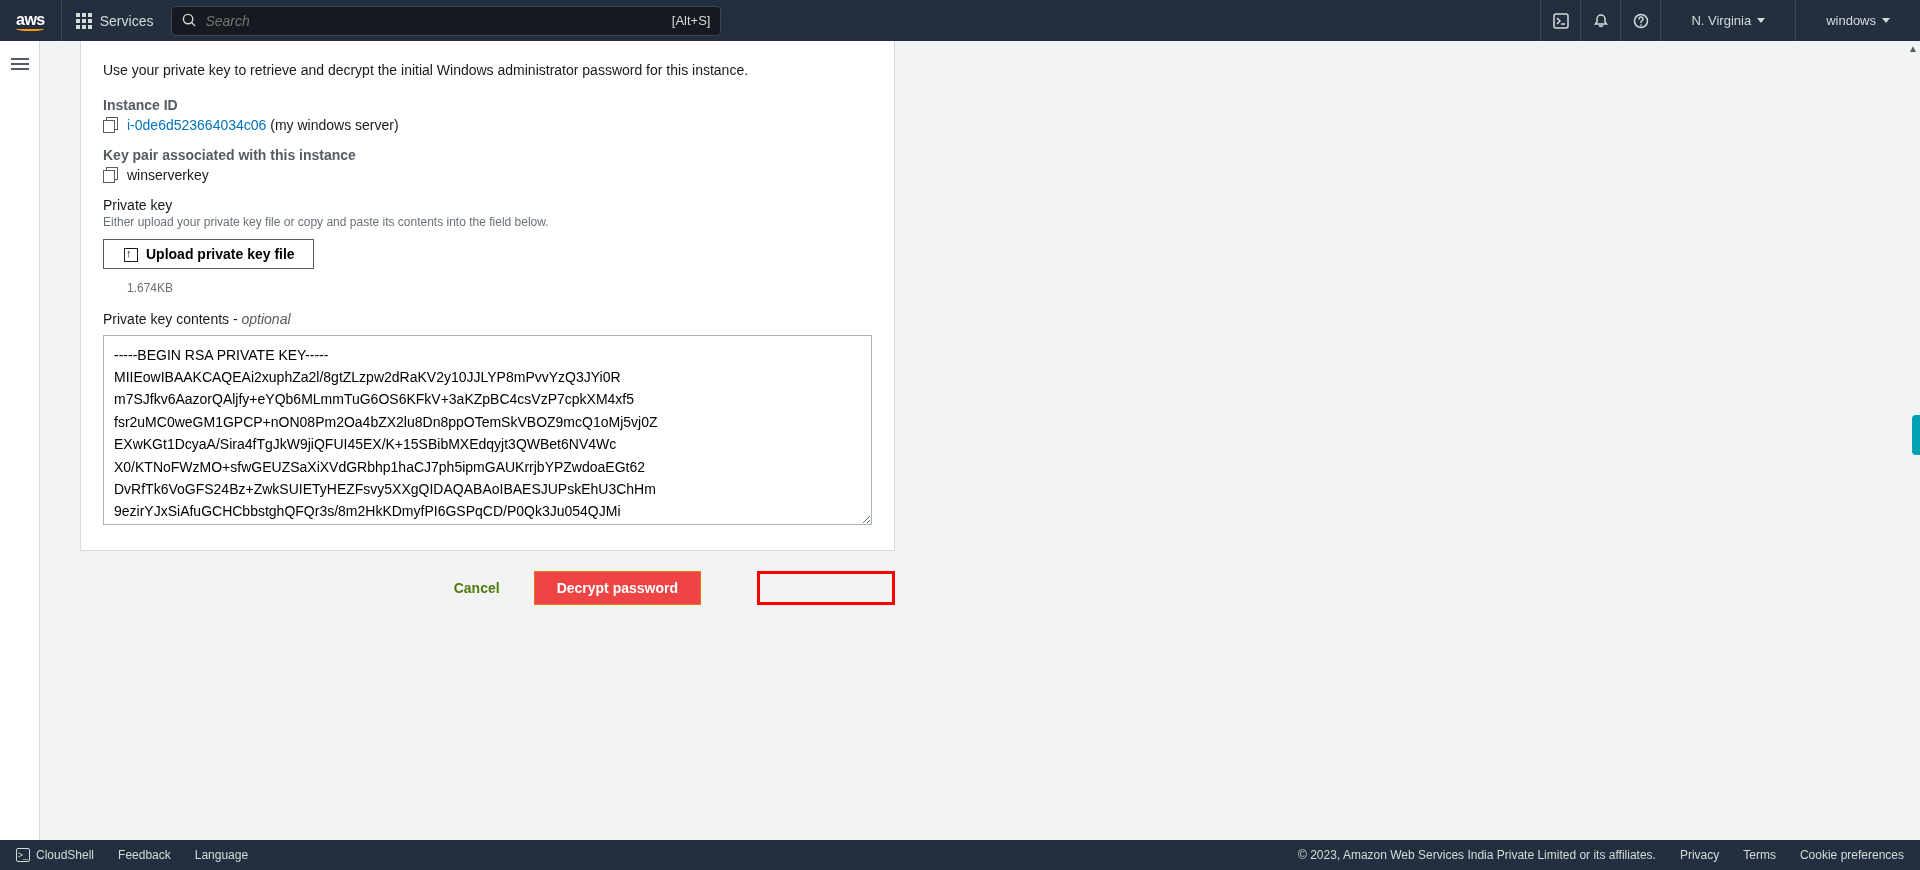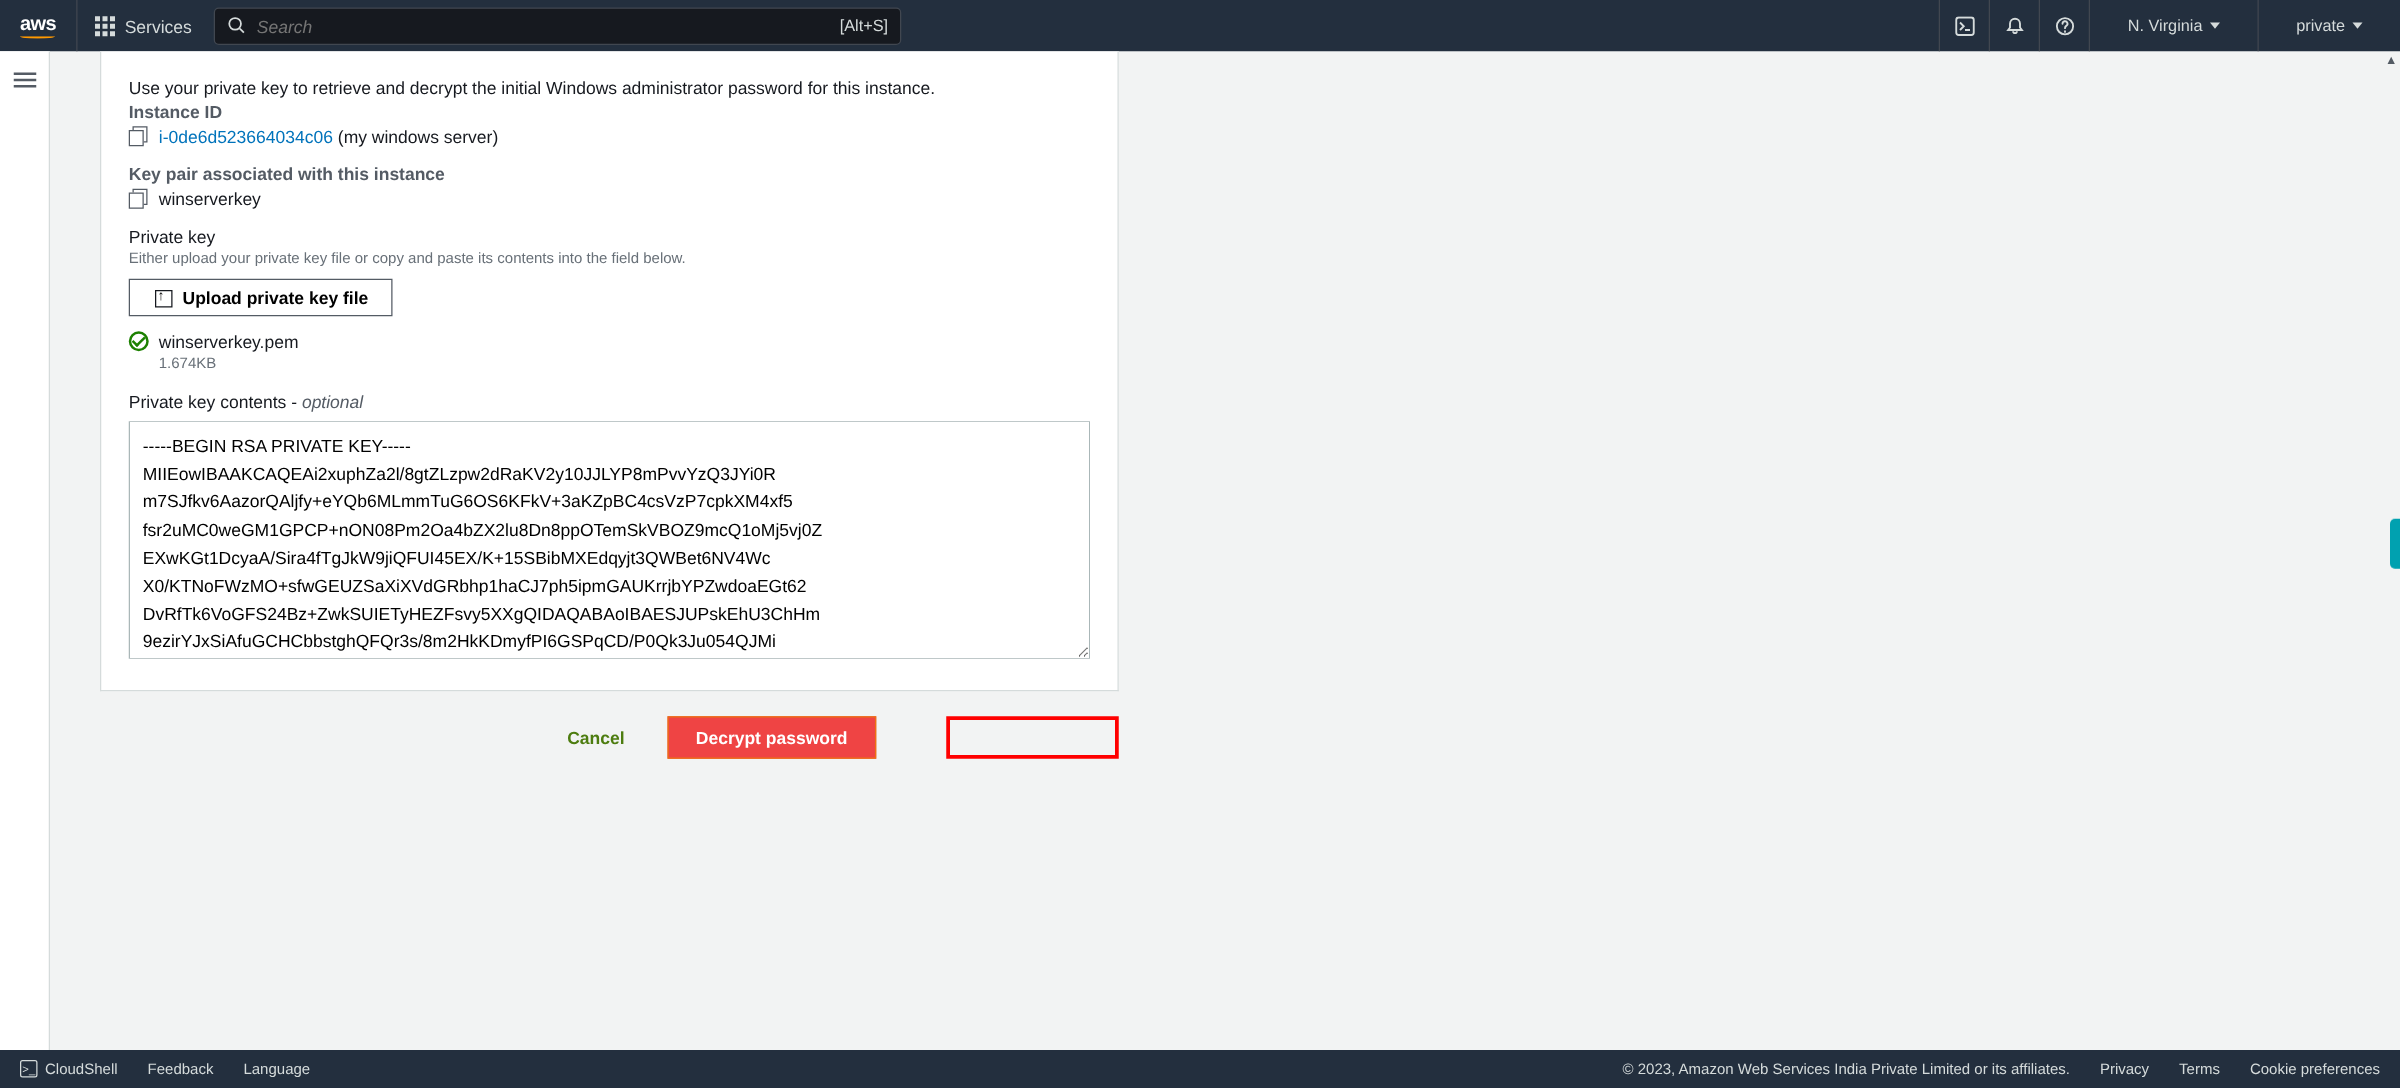--- a/index.html
+++ b/index.html
@@ -21,21 +21,21 @@
 .header-text-btn { display: flex; align-items: center; gap: 6px; padding: 0 30px; height: 41px; cursor: pointer; border-left: 1px solid #414750; font-size: 13px; }
 .caret-down { width: 0; height: 0; border-left: 4px solid transparent; border-right: 4px solid transparent; border-top: 5px solid #d5dbdb; }
 .layout { display: flex; height: calc(100vh - 41px - 30px); }
 .left-rail { width: 40px; background: #fff; border-right: 1px solid #d5dbdb; padding-top: 14px; display: flex; justify-content: center; }
 .hamburger { width: 18px; cursor: pointer; }
 .hamburger div { height: 2px; background: #545b64; margin: 3px 0; }
 .main-area { flex: 1; overflow-y: auto; padding: 0 0 20px 0; position: relative; }
 .scrollbar-track { position: absolute; right: 0; top: 0; bottom: 0; width: 14px; }
 .scroll-up { position: absolute; top: 0; right: 0; width: 14px; height: 14px; display: flex; align-items: center; justify-content: center; font-size: 10px; color: #545b64; }
 .card { background: #fff; width: 815px; margin-left: 40px; padding: 20px 22px 22px 22px; border: 1px solid #d5dbdb; border-top: none; }
-.intro { line-height: 1.4; }
+.intro { margin-bottom: 16px; line-height: 1.4; }
 .field-label { color: #545b64; margin-bottom: 4px; font-size: 14px; font-weight: bold; }
 .field-row { display: flex; align-items: center; gap: 8px; margin-bottom: 14px; }
 .copy-icon { width: 16px; height: 16px; position: relative; cursor: pointer; flex-shrink: 0; }
 .copy-icon::before { content: ""; position: absolute; top: 0; left: 3px; width: 10px; height: 11px; border: 1.5px solid #545b64; background: #fff; }
 .copy-icon::after { content: ""; position: absolute; top: 3px; left: 0; width: 10px; height: 11px; border: 1.5px solid #545b64; background: #fff; }
 .link { color: #0073bb; text-decoration: none; }
 .section-label { font-size: 14px; margin-bottom: 2px; }
 .section-desc { color: #687078; font-size: 12px; margin-bottom: 10px; }
 .upload-btn { display: inline-flex; align-items: flex-start; gap: 8px; border: 1px solid #545b64; padding: 6px 18px; background: #fff; font-weight: bold; font-size: 14px; cursor: pointer; margin-bottom: 12px; }
 .upload-icon { width: 16px; height: 16px; position: relative; }
@@ -112,21 +112,21 @@
       <svg width="16" height="16" viewBox="0 0 16 16">
           <circle cx="8" cy="8" r="6.5" fill="none" stroke="#d5dbdb" stroke-width="1.5"></circle>
           <path d="M6 6a2 2 0 1 1 3 1.7c-.6.4-1 .8-1 1.8M8 12v.5" fill="none" stroke="#d5dbdb" stroke-width="1.5" stroke-linecap="round"></path>
         </svg>
     </div>
     <div class="header-text-btn">
       <span>N. Virginia</span>
       <span class="caret-down"></span>
     </div>
     <div class="header-text-btn">
-      <span>private</span>
+      <span>windows</span>
       <span class="caret-down"></span>
     </div>
   </div>
 </div>
 
 <div class="layout">
   <div class="left-rail">
     <div class="hamburger">
       <div></div>
         <div></div>
@@ -155,24 +155,20 @@
       </div>
 
       <div class="section-label">Private key</div>
       <div class="section-desc">Either upload your private key file or copy and paste its contents into the field below.</div>
 
       <button class="upload-btn">
         <span class="upload-icon"></span>
         <span>Upload private key file</span>
       </button>
 
-      <div class="file-status">
-        <span class="check-circle"></span>
-        <span>winserverkey.pem</span>
-      </div>
       <div class="file-size">1.674KB</div>
 
       <div class="pk-label">
         <span>Private key contents - </span><span class="optional">optional</span>
       </div>
       <textarea class="pk-textarea" style="">-----BEGIN RSA PRIVATE KEY-----
 MIIEowIBAAKCAQEAi2xuphZa2l/8gtZLzpw2dRaKV2y10JJLYP8mPvvYzQ3JYi0R
 m7SJfkv6AazorQAljfy+eYQb6MLmmTuG6OS6KFkV+3aKZpBC4csVzP7cpkXM4xf5
 fsr2uMC0weGM1GPCP+nON08Pm2Oa4bZX2lu8Dn8ppOTemSkVBOZ9mcQ1oMj5vj0Z
 EXwKGt1DcyaA/Sira4fTgJkW9jiQFUI45EX/K+15SBibMXEdqyjt3QWBet6NV4Wc

